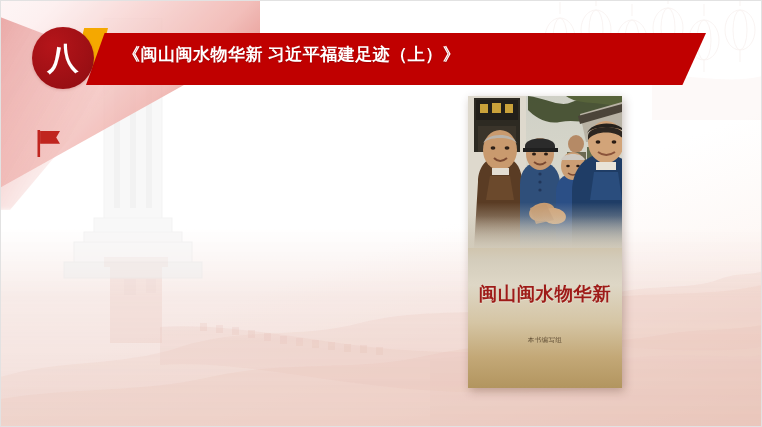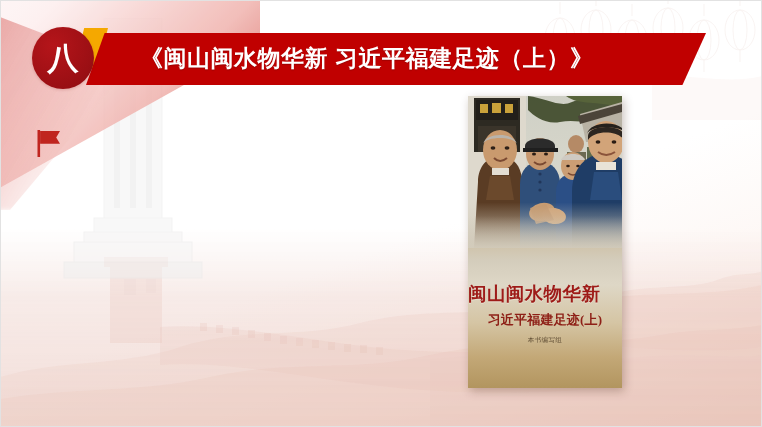--- a/index.html
+++ b/index.html
@@ -136,25 +136,25 @@
     color: #ffffff;
     font-family: "Liberation Serif", "DejaVu Serif", serif;
     font-size: 31px;
     font-weight: 700;
     line-height: 1;
     letter-spacing: 0;
   }
 
   .banner-title {
     position: absolute;
-    left: 140px;
+    left: 123px;
     top: 43px;
     color: #ffffff;
-    font-family: Liberation Sans, sans-serif;
-    font-size: 23px;
+    font-family: Liberation Serif, serif;
+    font-size: 17px;
     font-weight: 700;
     letter-spacing: 0.5px;
     white-space: nowrap;
     text-shadow: 0 1px 1px rgba(90,0,0,0.35);
   }
 
   
   .flag-icon {
     position: absolute;
     left: 36px;
@@ -212,21 +212,21 @@
        #d5c5a4 62%,
        #c3a877 82%,
        #b2955f 100%);
   }
 
   .book-title {
     position: absolute;
     left: 0;
     top: 185px;
     width: 154px;
-    text-align: left;
+    text-align: center;
     color: #9e1b18;
     font-family: "Liberation Serif", "DejaVu Serif", serif;
     font-size: 18.5px;
     font-weight: 700;
     letter-spacing: 0.4px;
     text-shadow: 0 1px 0 rgba(255,255,255,0.35);
   }
   .book-subtitle {
     position: absolute;
     left: 0;
@@ -462,18 +462,17 @@
         <ellipse cx="86" cy="120" rx="12" ry="8" fill="#d0a377" transform="rotate(8 86 120)"></ellipse>
         <path d="M62,112 L78,108 L86,124 L68,128 Z" fill="#c2956b" opacity="0.85"></path>
       </g>
 
       <rect x="0" y="0" width="154" height="152" fill="url(#fade)"></rect>
     </svg>
 
     <div class="book-lower"></div>
 
     <div class="book-title">闽山闽水物华新</div>
-    <div class="book-subtitle">习近平福建足迹(上)</div>
     <div class="book-author">本书编写组</div>
   </div>
 
   <div class="bg-frame"></div>
 </div>
 
 </body></html>

